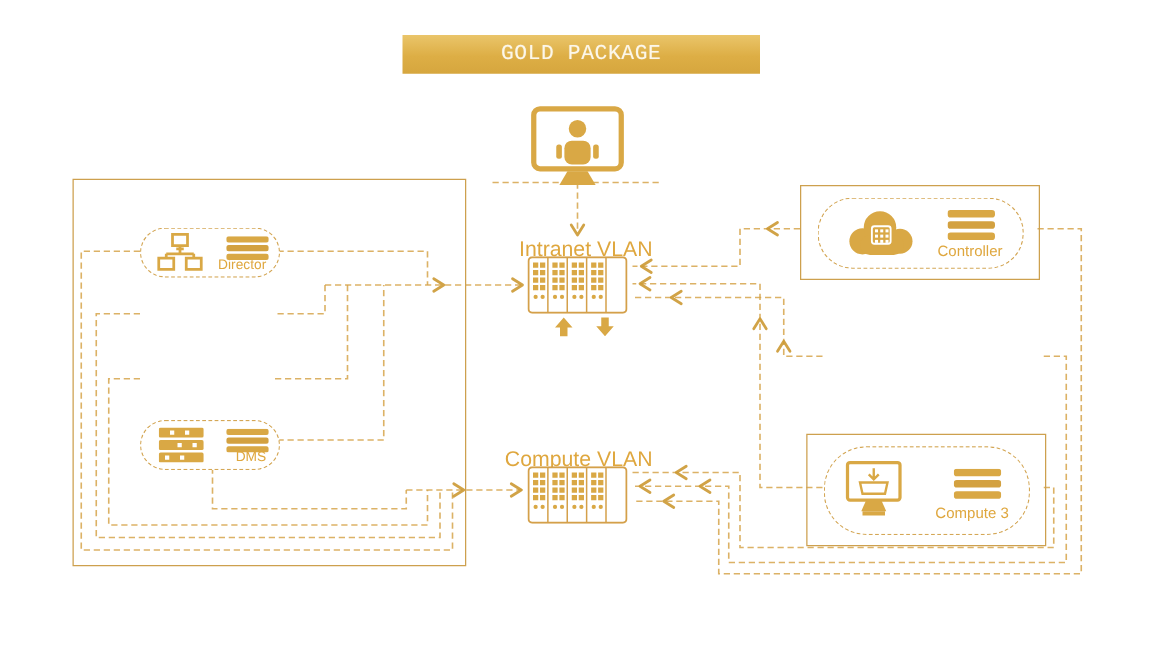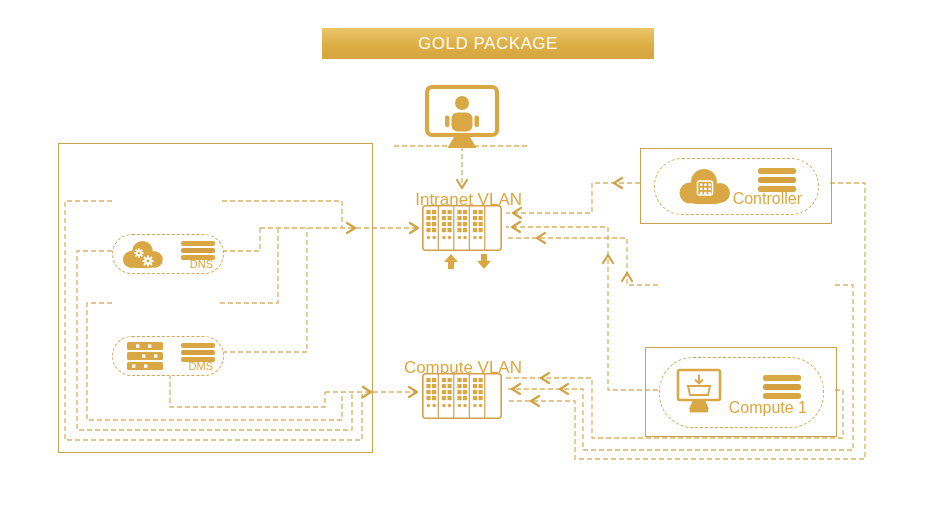--- a/index.html
+++ b/index.html
@@ -10,37 +10,38 @@
     --gold-text:#dfa73e;
   }
   html,body{margin:0;padding:0;background:#ffffff;}
   .stage{
     position:relative;width:928px;height:524px;background:#fff;
     font-family:"Liberation Sans", sans-serif;overflow:hidden;
   }
   .abs{position:absolute;}
   
   .title-banner{
-    left:322px;top:28px;width:332px;height:31px;
+    left:322px;top:28px;width:286px;height:31px;
     background:linear-gradient(180deg,#eac56a 0%,#ddae45 55%,#d6a63e 100%);
     color:#fcf7ea;font-size:17px;letter-spacing:.5px;
     display:flex;align-items:center;justify-content:center;
     text-shadow:0 0 1px rgba(255,255,255,.4);
+    font-family:Liberation Mono, monospace;
   }
   
   .pill{
     position:absolute;background:#fff;
     border:1px dashed var(--gold-border);
   }
   .pill-sm{width:110px;height:38px;border-radius:20px;}
   .node-label{
     position:absolute;color:var(--gold-text);white-space:nowrap;
   }
   .lbl-sm{font-size:11px;right:10px;bottom:3px;}
-  .lbl-md{font-size:16px;right:16px;bottom:6px;}
+  .lbl-md{font-size:12px;right:16px;bottom:6px;}
   .vlan-label{
     position:absolute;width:120px;text-align:right;
     color:var(--gold-text);font-size:17px;
   }
   .group-box{
     position:absolute;border:1px solid var(--gold-box);background:transparent;
   }
   svg{display:block;}
   .conn{stroke:var(--gold-line);stroke-width:1.3;fill:none;stroke-dasharray:5 3;opacity:.85;}
   .chev{stroke:#cc9933;stroke-width:2.2;fill:none;stroke-linecap:round;stroke-linejoin:round;opacity:.9;}
@@ -176,37 +177,35 @@
     </g>
   </svg>
 
   <div class="vlan-label" style="left:402px;top:358px">Compute VLAN</div>
   <svg class="abs" style="left:422px;top:373px" width="80" height="46" viewBox="0 0 80 46">
     <use href="#sw"></use>
   </svg>
 
   <div class="group-box" style="left:58px;top:143px;width:313px;height:308px"></div>
 
-
-  <div class="pill pill-sm" style="left:112px;top:234px">
-    <svg class="abs" style="left:8px;top:3px" width="44" height="32" viewBox="0 0 44 32">
-      <g fill="#d9a845">
-        <circle cx="10.5" cy="21.5" r="8.5"></circle>
-        <circle cx="21.5" cy="13.5" r="10.5"></circle>
-        <circle cx="33.5" cy="21.5" r="8.3"></circle>
-        <rect x="9" y="17" width="26" height="13" rx="6"></rect>
-      </g>
-      <use href="#gearw" transform="translate(18,15) scale(0.85)"></use>
-      <use href="#gearw" transform="translate(27,23)"></use>
+  <div class="pill pill-sm" style="left:112px;top:182px">
+    <svg class="abs" style="left:12px;top:3px" width="38" height="32" viewBox="0 0 38 32">
+      <g fill="none" stroke="#d9a845" stroke-width="2.2">
+        <rect x="13" y="1.5" width="12" height="9"></rect>
+        <path d="M16,13 H22 M19,10.5 V17 M8,17 H30 M8,17 V20.5 M30,17 V20.5"></path>
+        <rect x="2" y="20.5" width="12" height="9"></rect>
+        <rect x="24" y="20.5" width="12" height="9"></rect>
+      </g>
     </svg>
     <svg class="abs" style="right:8px;top:6px" width="34" height="19" viewBox="0 0 34 19">
         <use href="#stack3s"></use>
       </svg>
-    <div class="node-label lbl-sm">DNS</div>
-  </div>
+    <div class="node-label lbl-sm">Director</div>
+  </div>
+
 
 
   <div class="pill pill-sm" style="left:112px;top:336px">
     <svg class="abs" style="left:14px;top:5px" width="36" height="28" viewBox="0 0 36 28">
       <g fill="#d9a845">
         <rect x="0" y="0" width="36" height="8" rx="1.5"></rect>
         <rect x="0" y="10" width="36" height="8" rx="1.5"></rect>
         <rect x="0" y="20" width="36" height="8" rx="1.5"></rect>
       </g>
       <g fill="#fff">
@@ -263,17 +262,17 @@
           <path d="M23,6.5 V15 M19,11.5 L23,15.5 L27,11.5"></path>
         </g>
         <g fill="#d9a845">
           <polygon points="17,32 29,32 33,41 13,41"></polygon>
           <rect x="14" y="41" width="18" height="3.4"></rect>
         </g>
       </svg>
       <svg class="abs" style="right:22px;top:17px" width="38" height="25" viewBox="0 0 38 25">
           <use href="#stack3m"></use>
         </svg>
-      <div class="node-label lbl-md" style="bottom:10px">Compute 1</div>
+      <div class="node-label lbl-md" style="bottom:10px">Compute 3</div>
     </div>
   </div>
 
 </div>
 
 </body></html>

